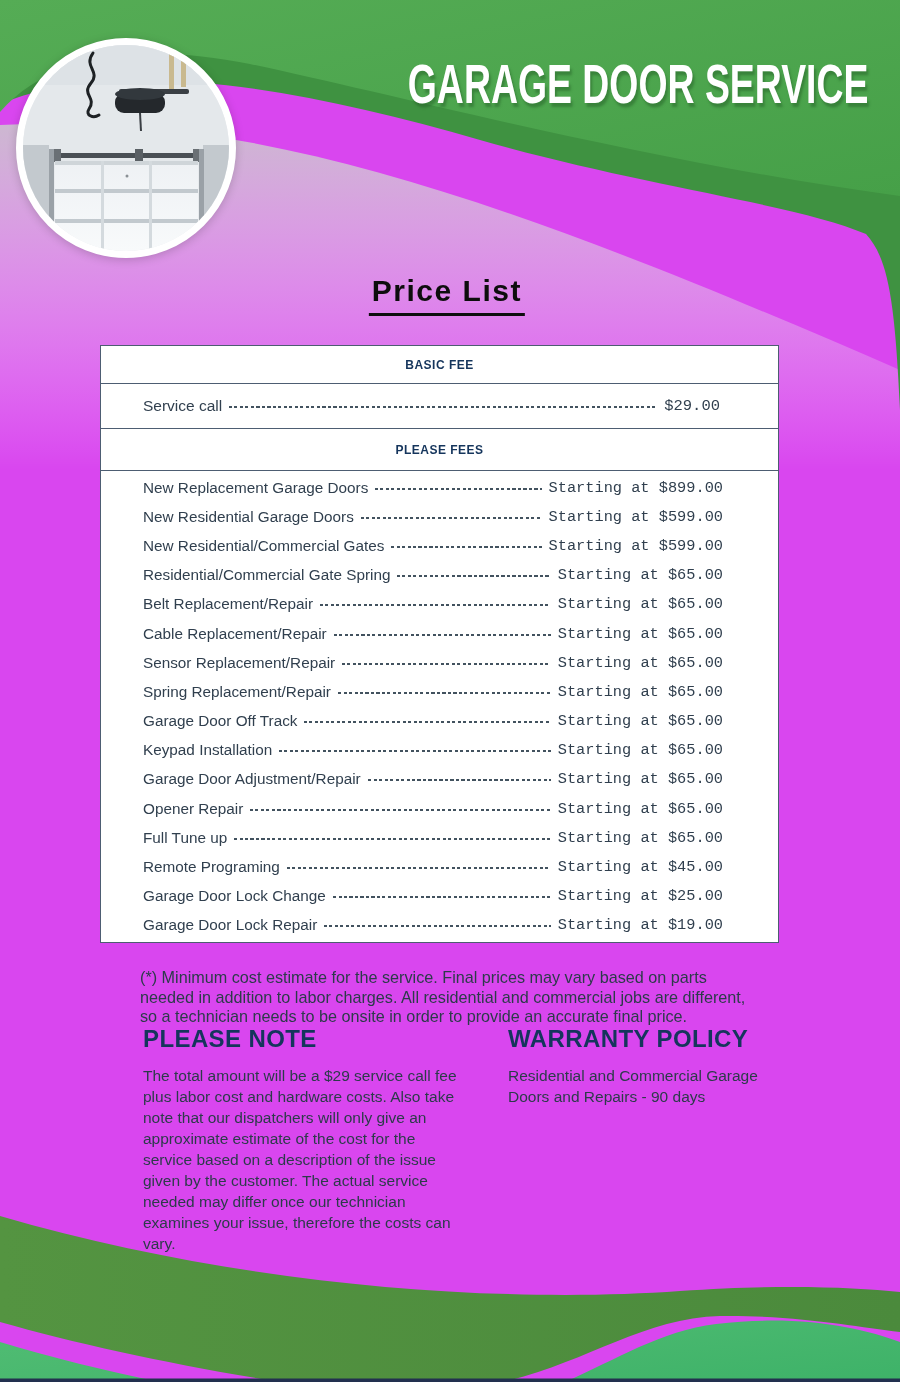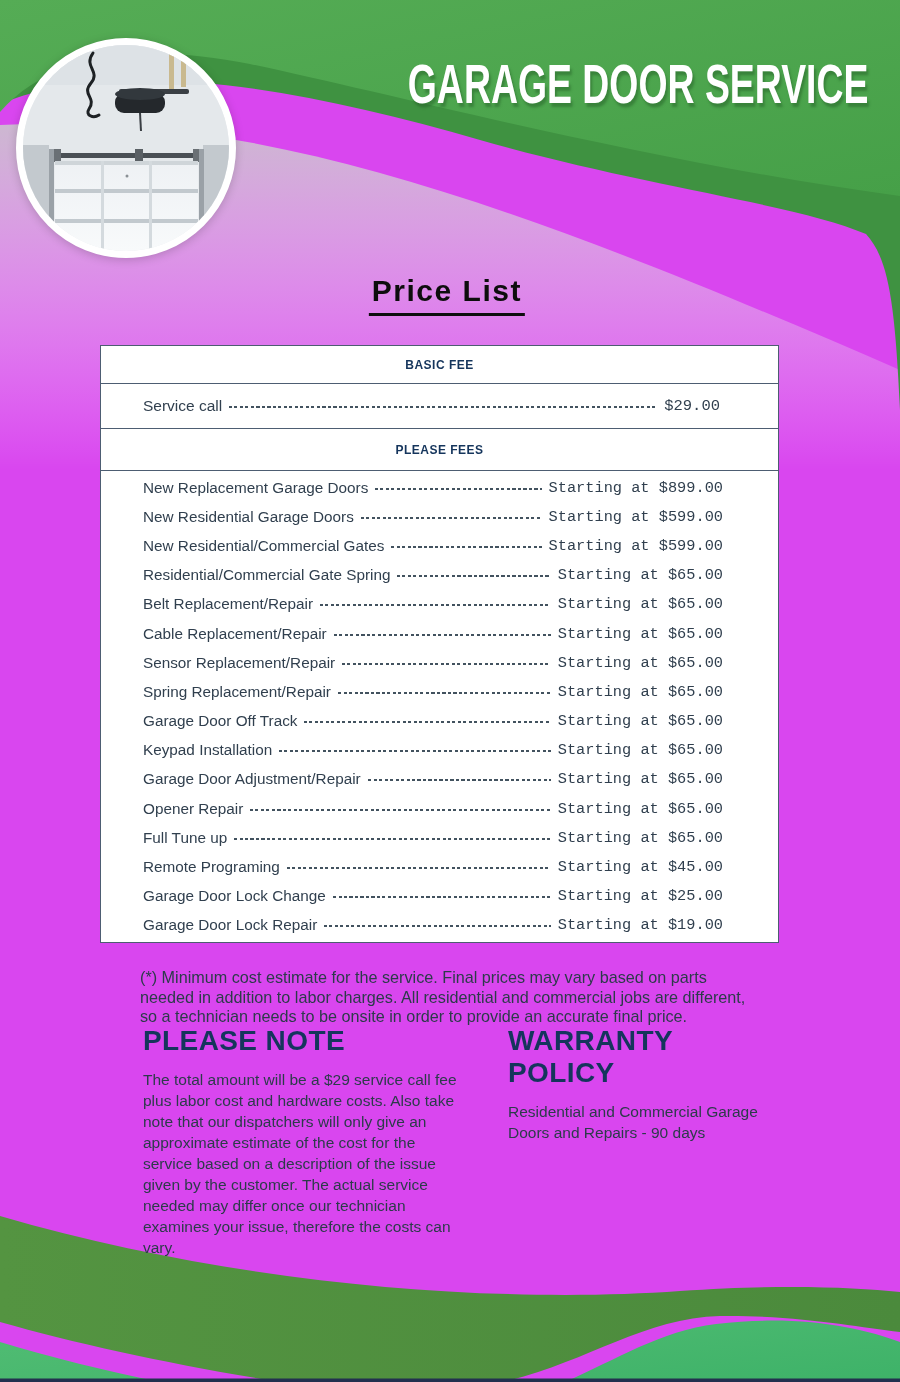--- a/index.html
+++ b/index.html
@@ -62,21 +62,21 @@
     background:repeating-linear-gradient(90deg,#42525f 0 3px,transparent 3px 5.5px);
   }
   .fee-price{white-space:nowrap;font-family:Liberation Mono, monospace;}
 
   .disclaimer{
     position:absolute;left:140px;top:952px;width:614px;z-index:2;
     font-size:16.2px;line-height:19.5px;color:#2c3b4a;margin-top:16px;
   }
 
   .col-heading{
-    font-size:28px;font-weight:700;color:#15355c;letter-spacing:.4px;
+    font-size:24px;font-weight:700;color:#15355c;letter-spacing:.4px;
     margin:0 0 12px 0;
   }
   .col-body{font-size:15.5px;line-height:21px;color:#2c3b4a;}
   .note-col{position:absolute;left:143px;top:1025px;width:318px;z-index:2;}
   .warranty-col{position:absolute;left:508px;top:1025px;width:272px;z-index:2;}
 </style>
 </head>
 <body>
 
 <div class="page">

